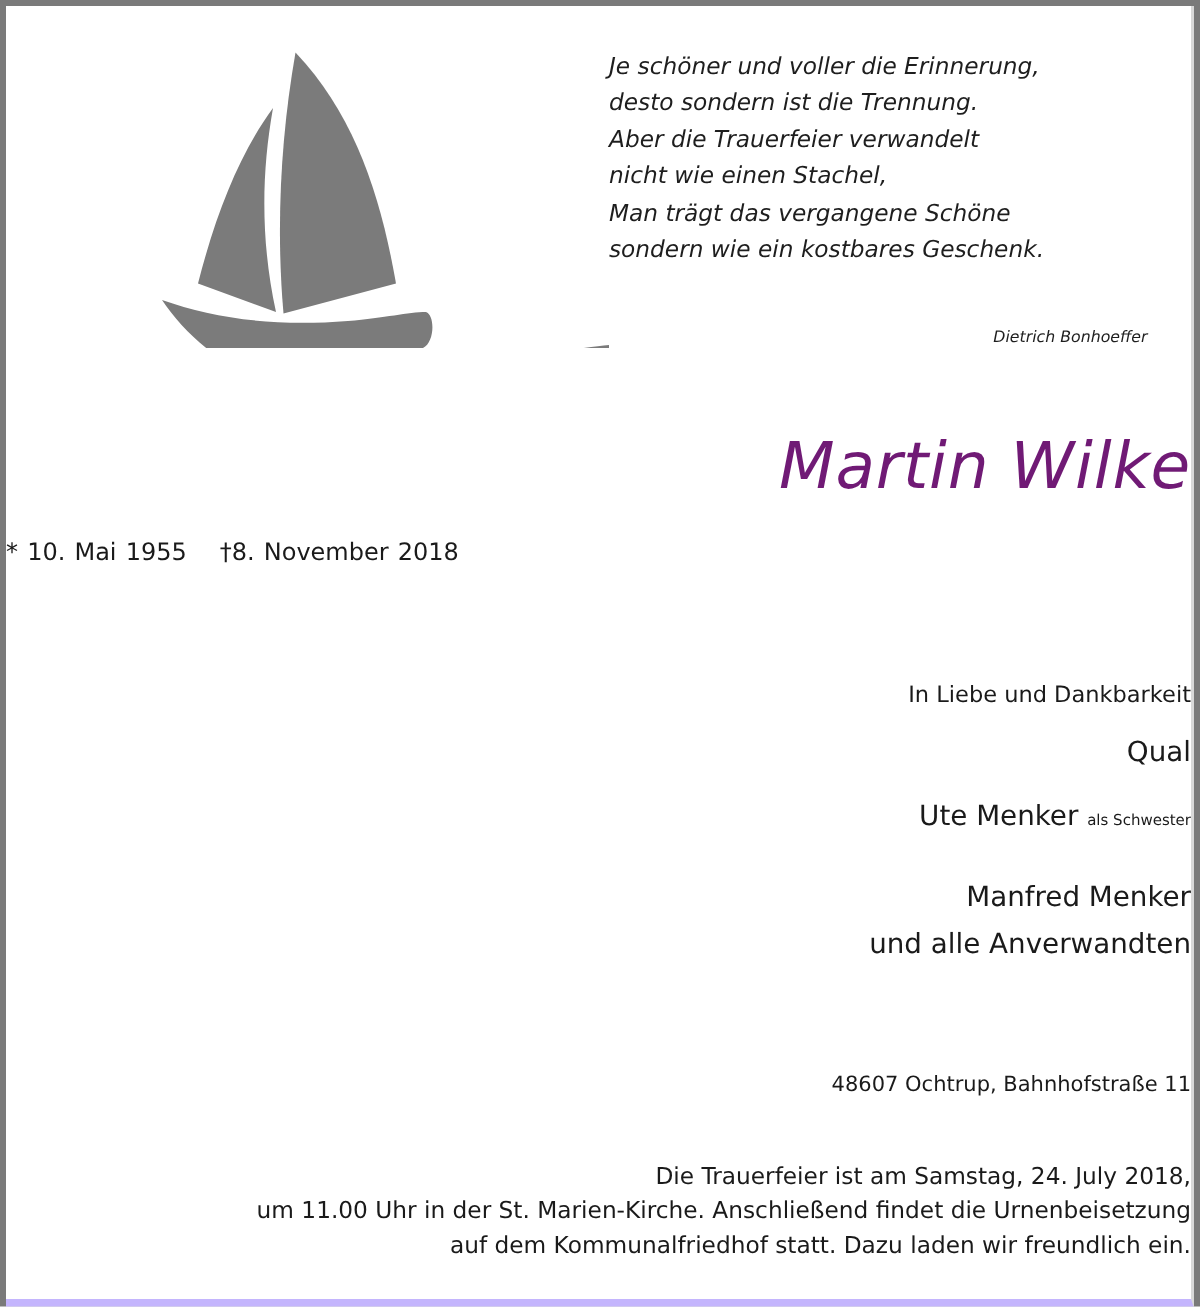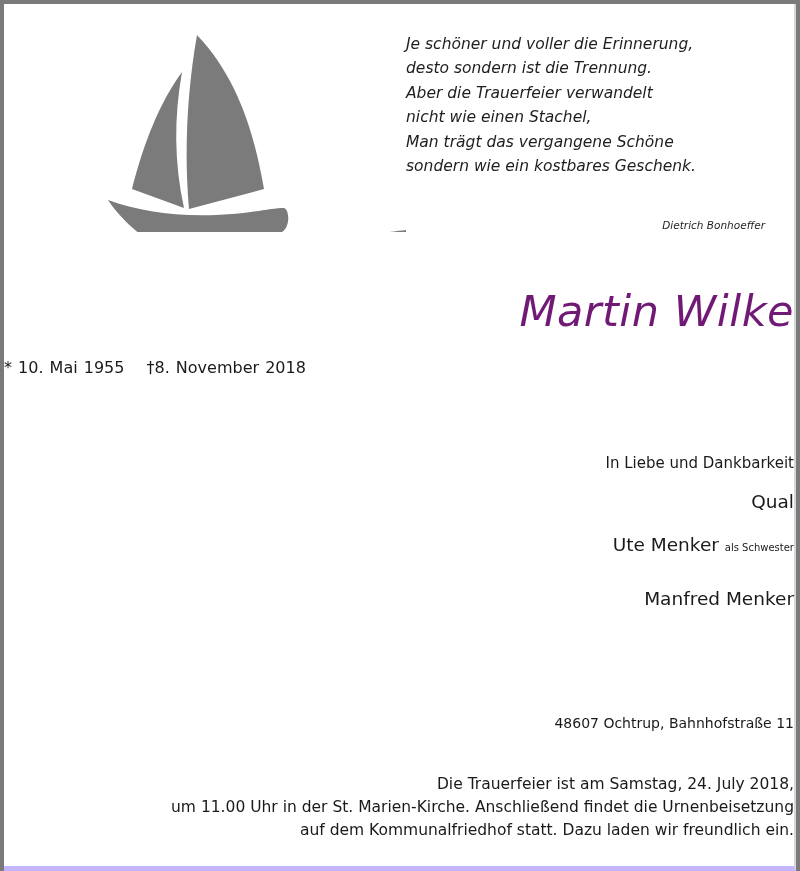--- a/index.html
+++ b/index.html
@@ -116,20 +116,23 @@
   <div class="center-line rel1">
     <span>Qual</span>
   </div>
   <div class="center-line rel2">
     <span>Ute Menker</span>
     <span class="small">als Schwester</span>
   </div>
   <div class="center-line rel3">
     <span>Manfred Menker</span>
   </div>
+  <div class="center-line rel4">
+    <span>und alle Anverwandten</span>
+  </div>
 
   <div class="center-line address">48607 Ochtrup, Bahnhofstraße 11</div>
 
   <div class="center-line funeral">
     <span>Die Trauerfeier ist am Samstag, 24. July 2018,</span>
     <span>um 11.00 Uhr in der St. Marien-Kirche. Anschließend findet die Urnenbeisetzung</span>
     <span>auf dem Kommunalfriedhof statt. Dazu laden wir freundlich ein.</span>
   </div>
 
 </div>

